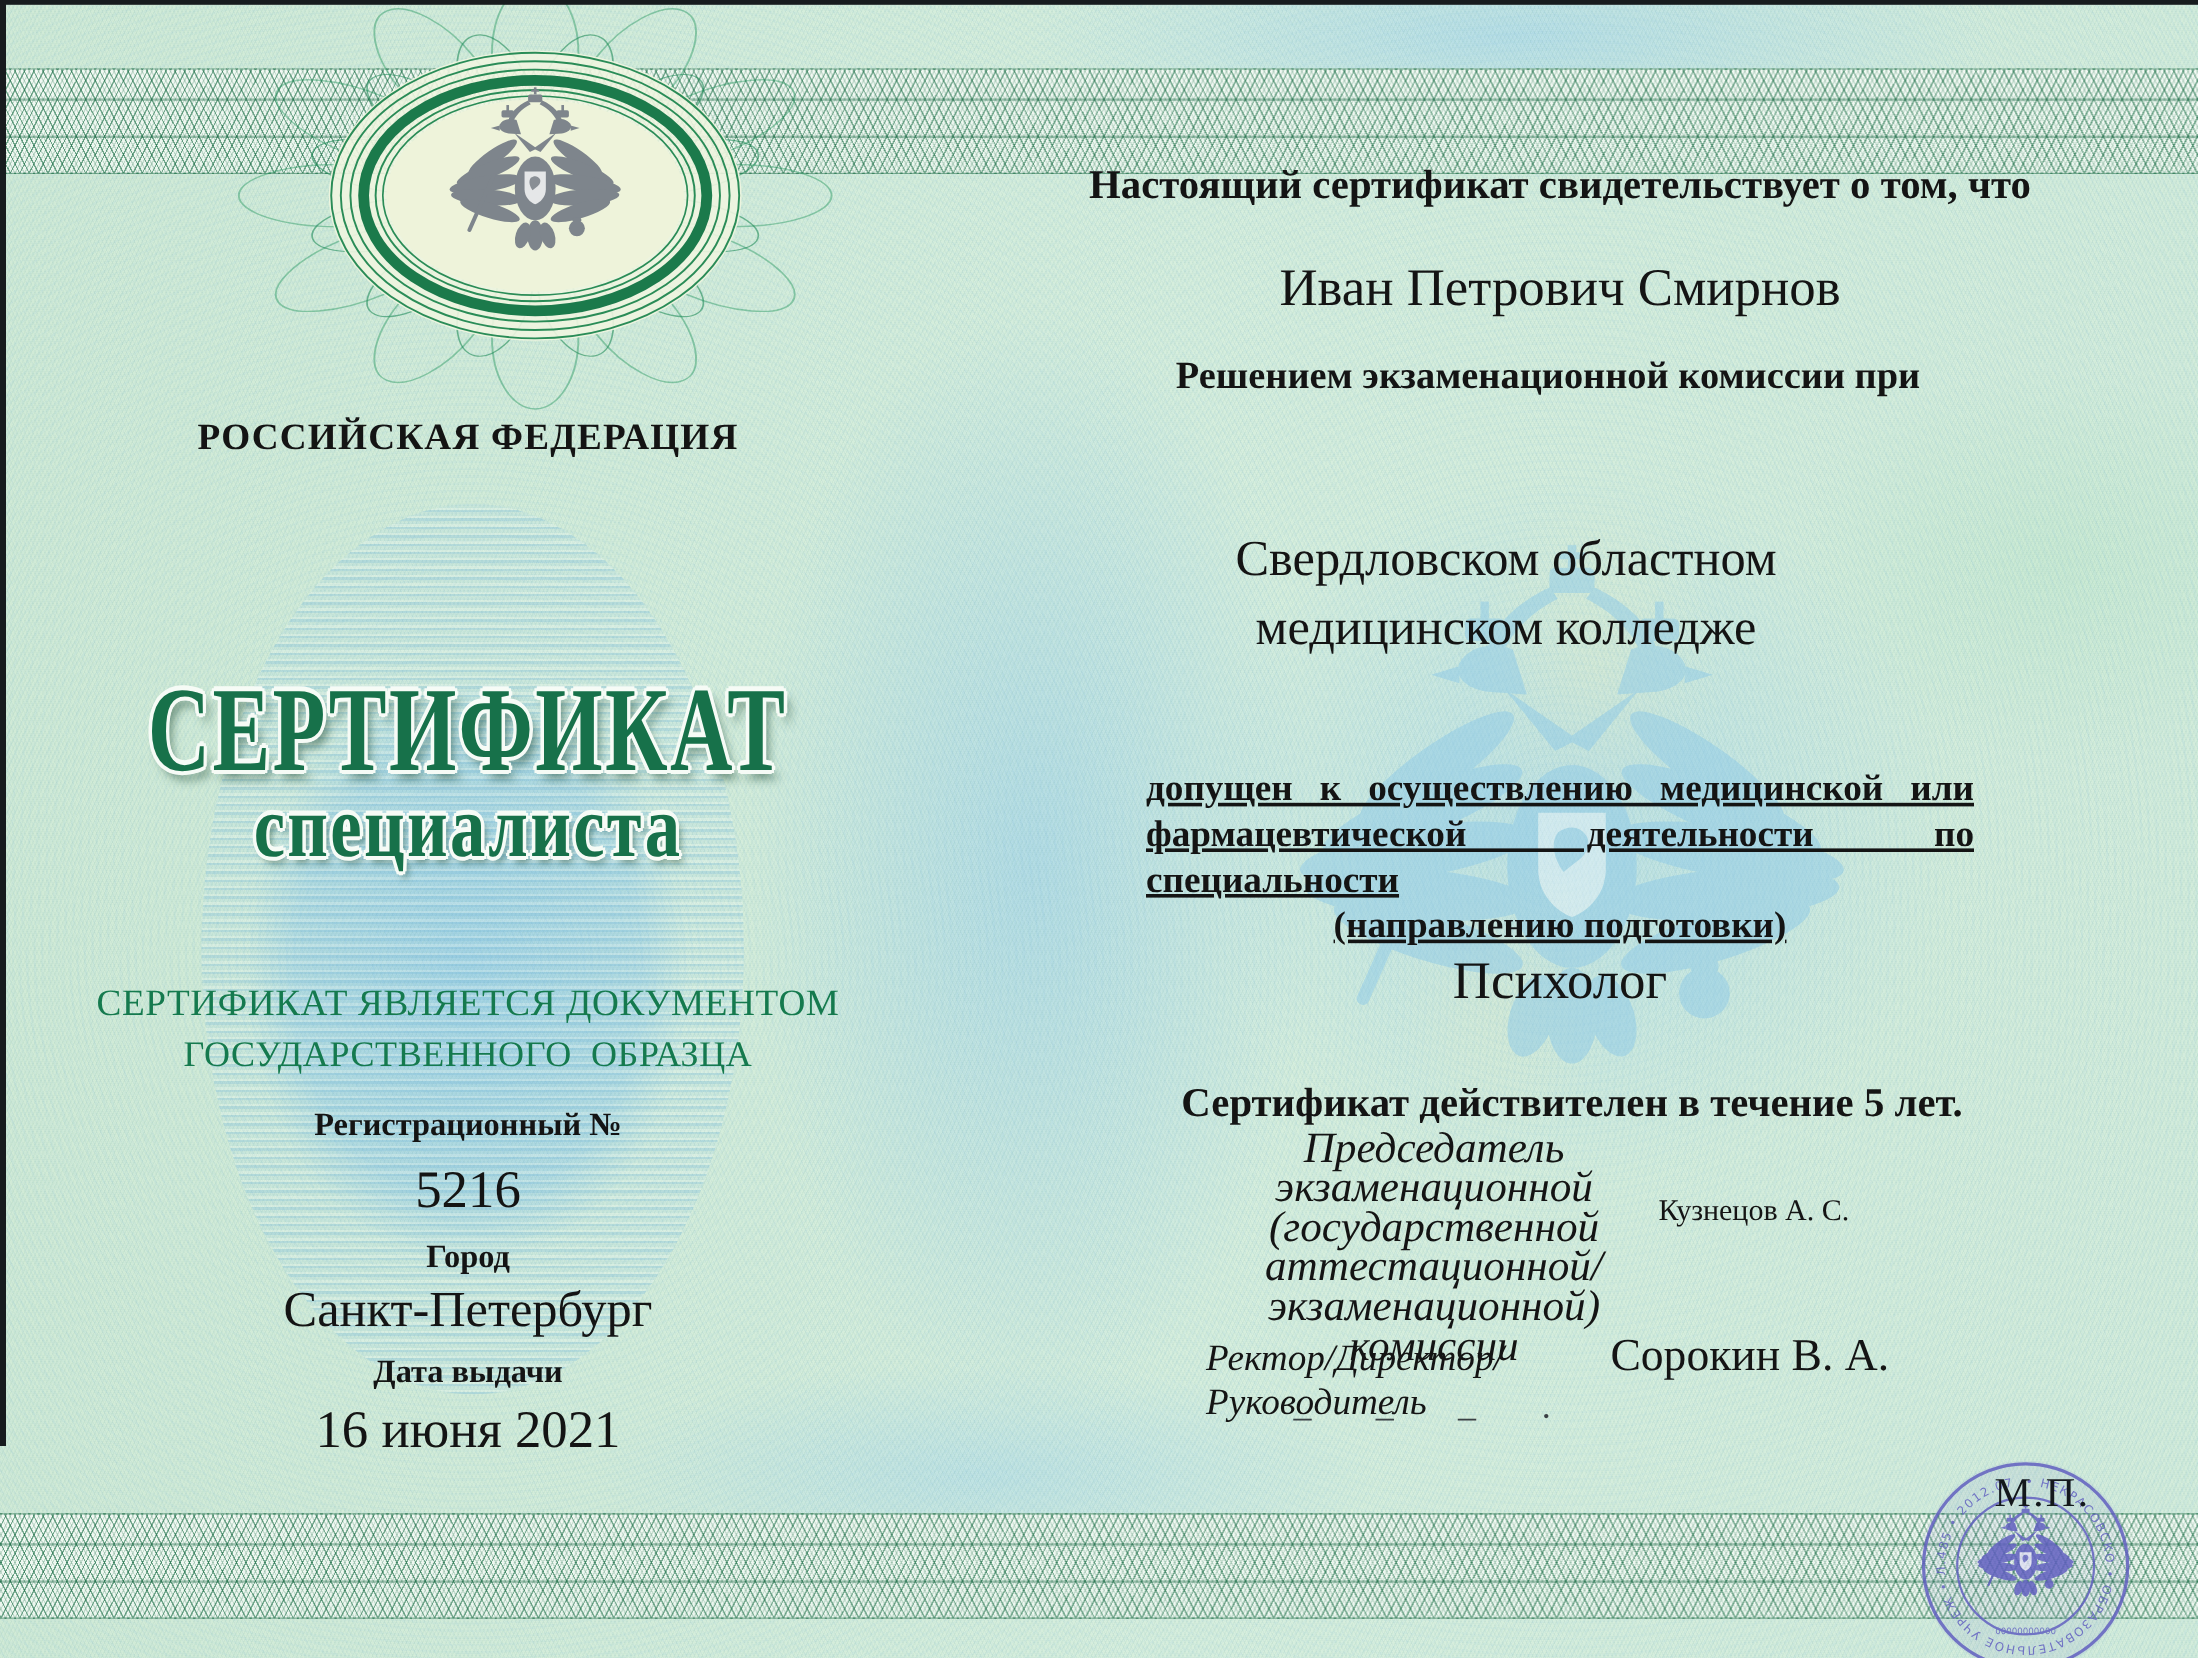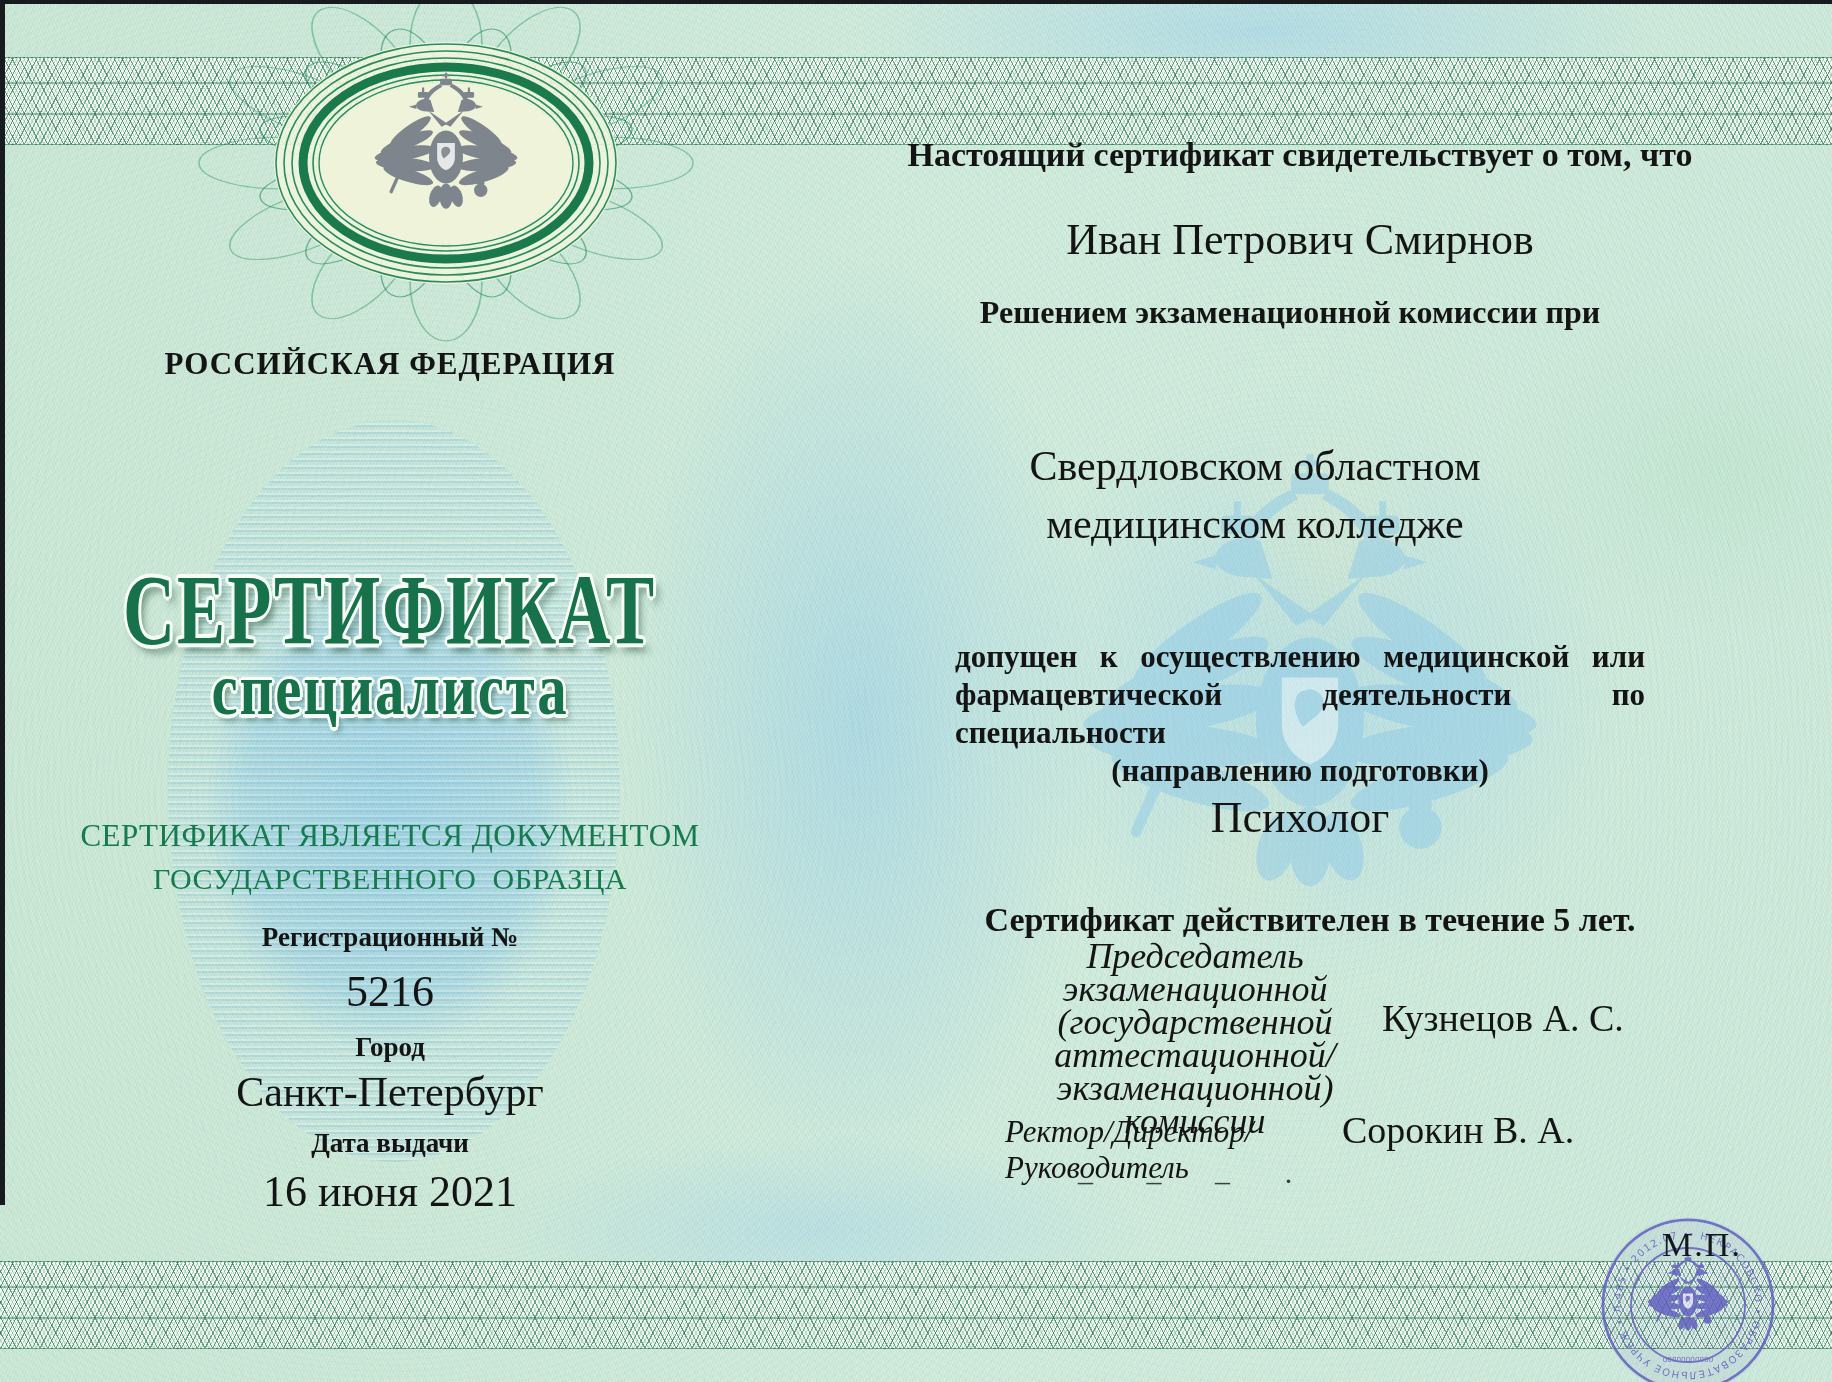--- a/index.html
+++ b/index.html
@@ -60,27 +60,27 @@
   .reg-label{left:0;top:922px;width:780px;font-size:27px;font-weight:bold;}
   .reg-num{left:0;top:966px;width:780px;font-size:44px;}
   .city-label{left:0;top:1032px;width:780px;font-size:27px;font-weight:bold;}
   .city-value{left:0;top:1068px;width:780px;font-size:42px;}
   .date-label{left:0;top:1128px;width:780px;font-size:27px;font-weight:bold;}
   .date-value{left:0;top:1166px;width:780px;font-size:44px;}
   .intro{left:790px;top:136px;width:1020px;font-size:34px;font-weight:bold;}
   .holder-name{left:840px;top:214px;width:920px;font-size:44px;}
   .commission{left:825px;top:294px;width:930px;font-size:32px;font-weight:bold;}
   .inst{left:840px;top:412px;width:830px;font-size:42px;line-height:58px;margin-top:25px;}
-  .admission{left:840px;top:638px;width:920px;font-size:31px;font-weight:bold;line-height:38px;}
+  .admission{left:840px;top:638px;width:920px;font-size:31px;font-weight:bold;line-height:38px;text-decoration:underline;}
   .admission .line{padding:0 115px;}
   .admission .just{text-align:justify;text-align-last:justify;}
   .specialty{left:840px;top:792px;width:920px;font-size:44px;}
   .validity{left:840px;top:901px;width:940px;font-size:34px;font-weight:bold;}
   .chairman{left:1005px;top:940px;width:380px;text-align:center;font-style:italic;font-size:36px;line-height:33px;word-spacing:3px;}
-  .chair-name{left:1382px;top:996px;width:260px;text-align:left;font-size:38px;}
+  .chair-name{left:1382px;top:996px;width:260px;text-align:left;font-size:25px;}
   .rector{left:1005px;top:1114px;width:420px;text-align:left;font-style:italic;font-size:31px;}
   .rector-name{left:1342px;top:1108px;width:260px;text-align:left;font-size:38px;}
   .dashes{left:1078px;top:1164px;width:280px;text-align:left;font-size:30px;color:#3a3f44;word-spacing:46px;}
   .stamp{position:absolute;left:1593px;top:1210px;z-index:6;color:#615fc0;opacity:.85;}
   .mp-label{left:1652px;top:1226px;width:100px;z-index:7;font-size:34px;letter-spacing:2px;color:#14181c;}
 </style>
 </head>
 <body>
 
 <div class="page">

